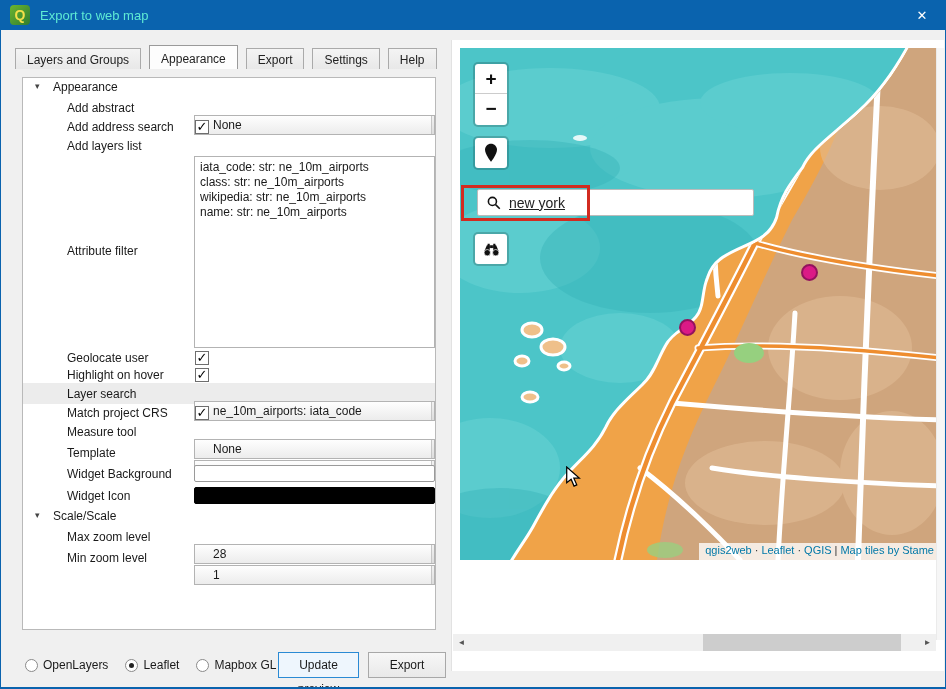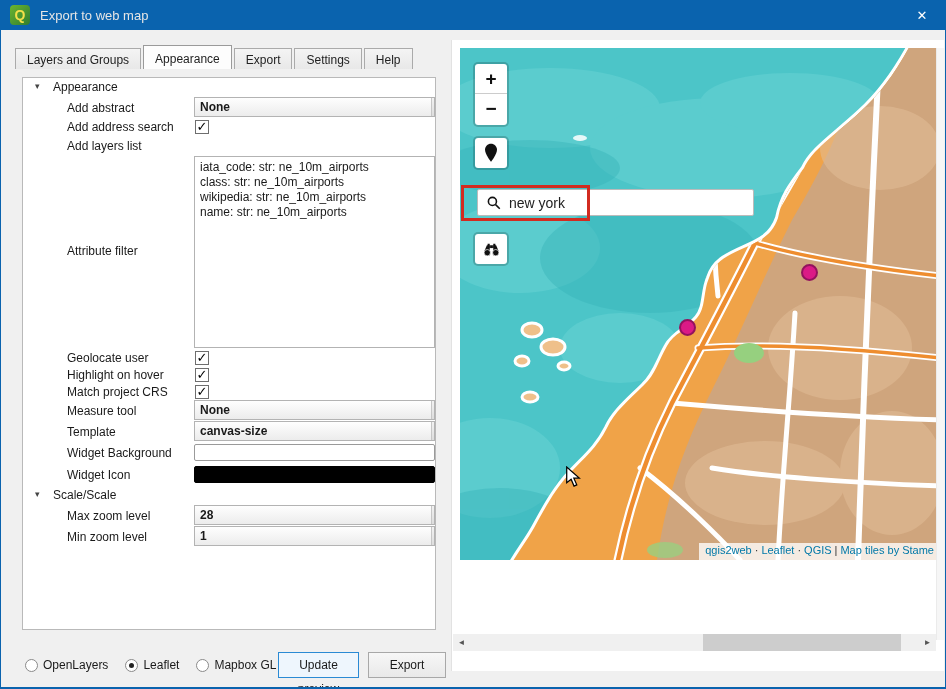--- a/index.html
+++ b/index.html
@@ -7,46 +7,46 @@
   body { font-family:"Liberation Sans","DejaVu Sans",sans-serif; font-size:12px; color:#1a1a1a; }
 
   .window { position:relative; width:946px; height:689px; background:#f0f0f0;
             border-left:1px solid #0a63ae; border-right:1px solid #0a63ae; border-bottom:2px solid #0a63ae; overflow:hidden; }
 
   
   .titlebar { position:absolute; left:0; top:0; width:100%; height:30px; background:#0a63ae; display:flex; align-items:center; }
   .qgis-logo { width:20px; height:20px; margin-left:9px; border-radius:4px;
                background:linear-gradient(135deg,#6cb52e,#2f7c31); display:flex; align-items:center; justify-content:center;
                color:#f5e04a; font-weight:bold; font-size:14px; }
-  .title-text { color:#e5e5e5; font-size:13px; margin-left:10px; }
+  .title-text { color:#5eead4; font-size:13px; margin-left:10px; }
   .close-btn { position:absolute; right:0; top:0; width:46px; height:30px; color:#fff; font-size:13px;
                display:flex; align-items:center; justify-content:center; }
 
   
   .tabbar { position:absolute; left:14px; top:45px; display:flex; align-items:flex-end; height:24px; }
   .tab { padding:4px 11px 4px 11px; background:linear-gradient(#f4f4f4,#e8e8e8); border:1px solid #aaaaaa; border-bottom:none;
-         margin-right:2px; height:21px; font-size:12px; color:#222; }
+         margin-right:8px; height:21px; font-size:12px; color:#222; }
   .tab.active { background:#fdfdfd; height:24px; padding-top:6px; position:relative; z-index:2; border-color:#9a9a9a; }
 
   
   .groupbox { position:absolute; left:21px; top:77px; width:414px; height:553px; background:#ffffff;
               border:1px solid #b9b9b9; overflow:hidden; }
   .trow { position:relative; width:100%; }
   .t-header { height:19px; }
   .t-combo  { height:21px; }
   .t-check  { height:17px; }
   .t-list   { height:193px; }
   .t-color  { height:22px; }
   .trow.hl  { background:#ececec; }
   .tri { position:absolute; left:12px; top:3px; font-size:9px; color:#444; }
   .glabel { position:absolute; left:30px; top:2px; }
   .lbl { position:absolute; left:44px; top:50%; transform:translateY(-50%); white-space:nowrap; }
   .t-list .lbl { top:95px; }
-  .combo { position:absolute; left:171px; right:0px; top:0; height:20px; border:1px solid #b3b3b3;
-           background:linear-gradient(#fefefe,#ececec); line-height:18px; padding-left:5px; white-space:nowrap; overflow:hidden;font-weight:bold; }
+  .combo { position:absolute; left:171px; right:0px; top:18px; height:20px; border:1px solid #b3b3b3;
+           background:linear-gradient(#fefefe,#ececec); line-height:18px; padding-left:18px; white-space:nowrap; overflow:hidden; }
   .combo .edge { position:absolute; right:0; top:0; bottom:0; width:3px; background:linear-gradient(#f2f2f2,#dddddd); border-left:1px solid #c6c6c6; }
   .cb { position:absolute; left:172px; top:50%; transform:translateY(-50%); width:14px; height:14px; background:#fff;
         border:1px solid #6e6e6e; font-size:13px; line-height:12px; text-align:center; color:#000; font-weight:bold; }
   .listbox { position:absolute; left:171px; right:0; top:0; height:192px; border:1px solid #b3b3b3; background:#fff;
              padding:3px 0 0 5px; line-height:15px; }
   .swatch { position:absolute; left:171px; right:0; top:2px; height:17px; border-radius:2px; }
 
   
   .footer { position:absolute; left:24px; top:651px; height:28px; display:flex; align-items:center; gap:17px; }
   .radio { display:flex; align-items:center; gap:5px; font-size:12px; }
@@ -64,21 +64,21 @@
   
   .lf-box { position:absolute; background:#fff; border:2px solid rgba(0,0,0,0.18); border-radius:5px; background-clip:padding-box; }
   .lf-zoom { left:13px; top:14px; width:36px; height:65px; }
   .lf-zbtn { width:100%; height:30px; text-align:center; font-size:19px; font-weight:bold; line-height:29px; color:#111; }
   .lf-zbtn.zin { border-bottom:1px solid #ccc; }
   .lf-pin  { left:13px; top:88px;  width:36px; height:34px; display:flex; align-items:center; justify-content:center; }
   .lf-bino { left:13px; top:184px; width:36px; height:34px; display:flex; align-items:center; justify-content:center; }
   .lf-search { position:absolute; left:17px; top:141px; width:277px; height:27px; background:#fff; border:1px solid #bbb;
                border-radius:2px; display:flex; align-items:center; }
   .lf-search .mag { margin:0 8px 0 9px; }
-  .lf-search .q { font-size:14px; color:#222; }
+  .lf-search .q { font-size:14px; color:#222;text-decoration:underline; }
   .red-annot { position:absolute; left:1px; top:137px; width:129px; height:36px; border:3px solid #d22b20; }
 
   .marker { position:absolute; width:17px; height:17px; border-radius:50%; border:2px solid #93125e; }
 
   .attrib { position:absolute; right:0; bottom:0; height:17px; background:rgba(255,255,255,0.78); padding:1px 2px 0 6px;
             font-size:11px; white-space:nowrap; overflow:hidden; max-width:262px; }
   .attrib .lnk { color:#0078a8; }
   .attrib .sep { color:#333; padding:0 3px; }
 
   .cursor { position:absolute; left:105px; top:418px; }
@@ -134,20 +134,24 @@
           <div>name: str: ne_10m_airports</div>
         </div>
       </div>
       <div class="trow t-check">
         <div class="lbl">Geolocate user</div>
         <div class="cb on">✓</div>
       </div>
       <div class="trow t-check">
         <div class="lbl">Highlight on hover</div>
         <div class="cb on">✓</div>
+      </div>
+      <div class="trow t-combo hl">
+        <div class="lbl">Layer search</div>
+        <div class="combo">ne_10m_airports: iata_code<div class="edge"></div></div>
       </div>
       <div class="trow t-check">
         <div class="lbl">Match project CRS</div>
         <div class="cb on">✓</div>
       </div>
       <div class="trow t-combo">
         <div class="lbl">Measure tool</div>
         <div class="combo">None<div class="edge"></div></div>
       </div>
       <div class="trow t-combo">

